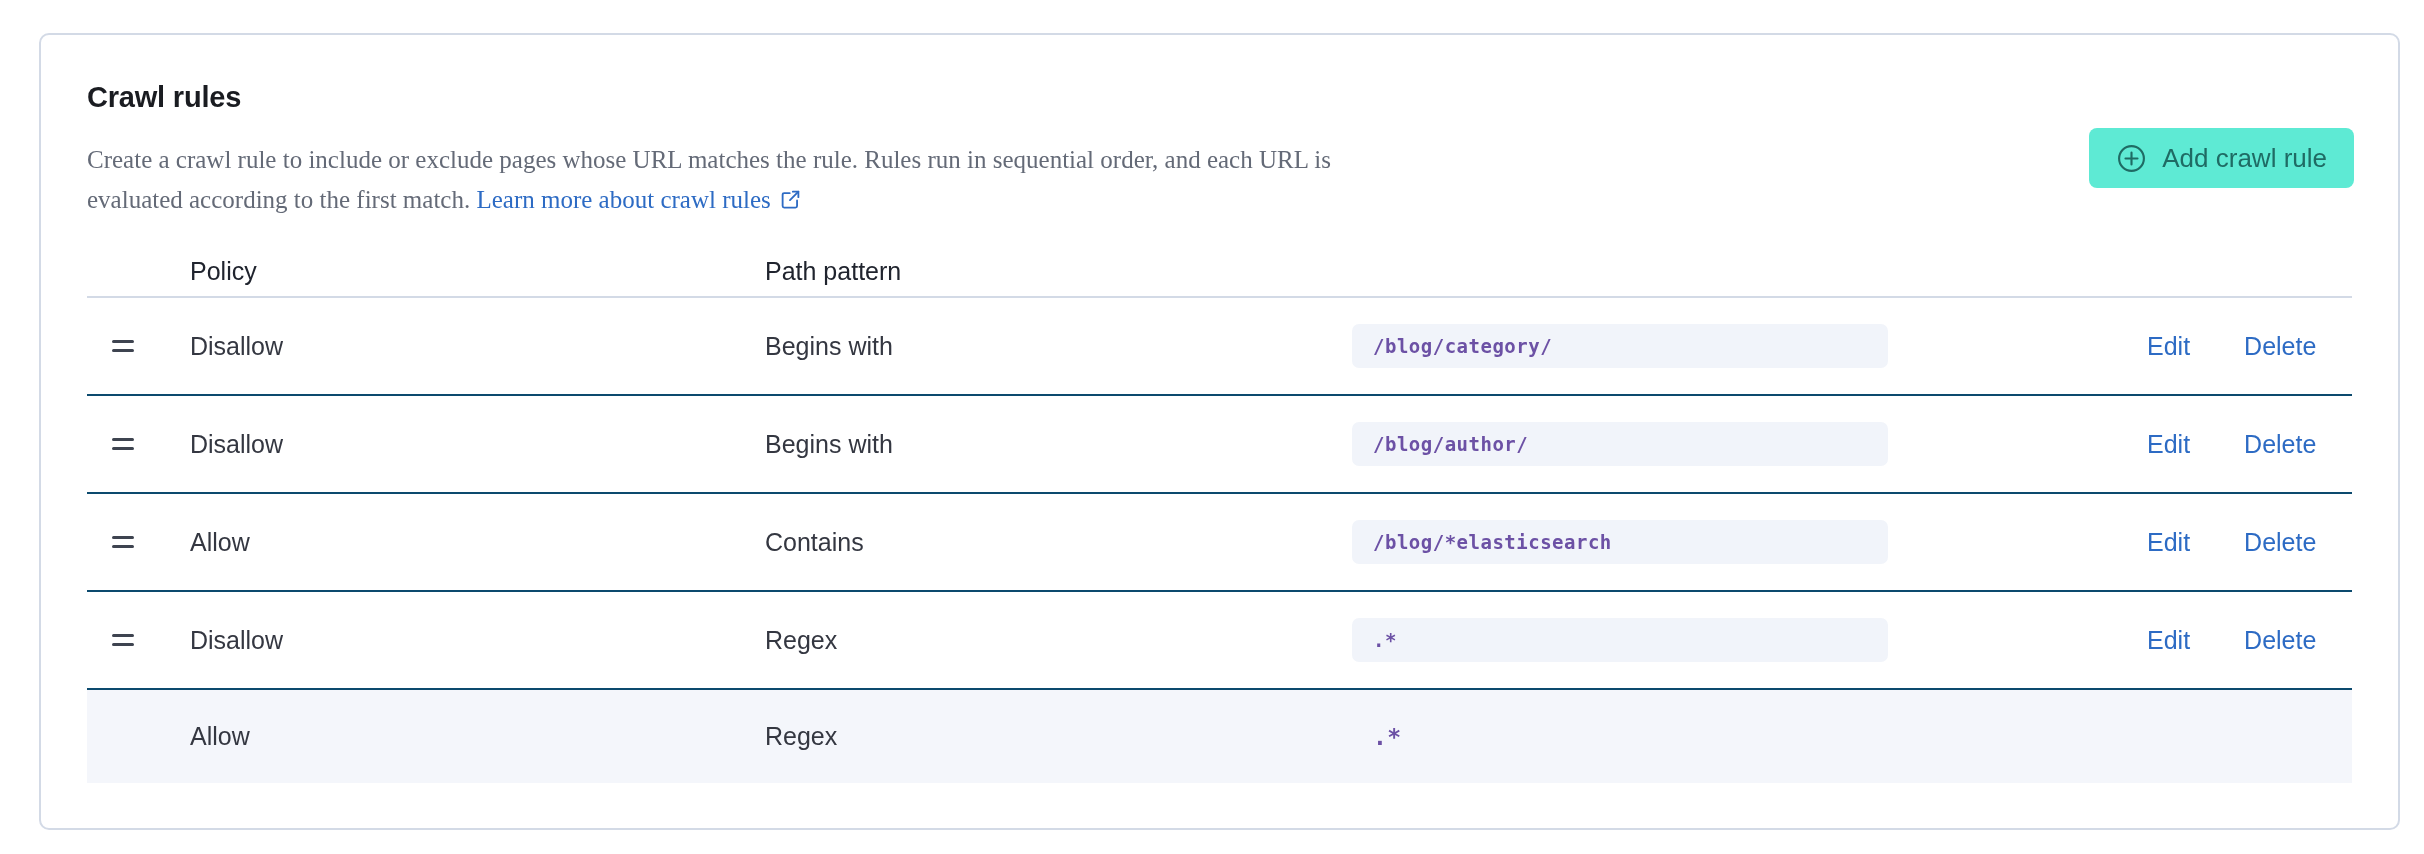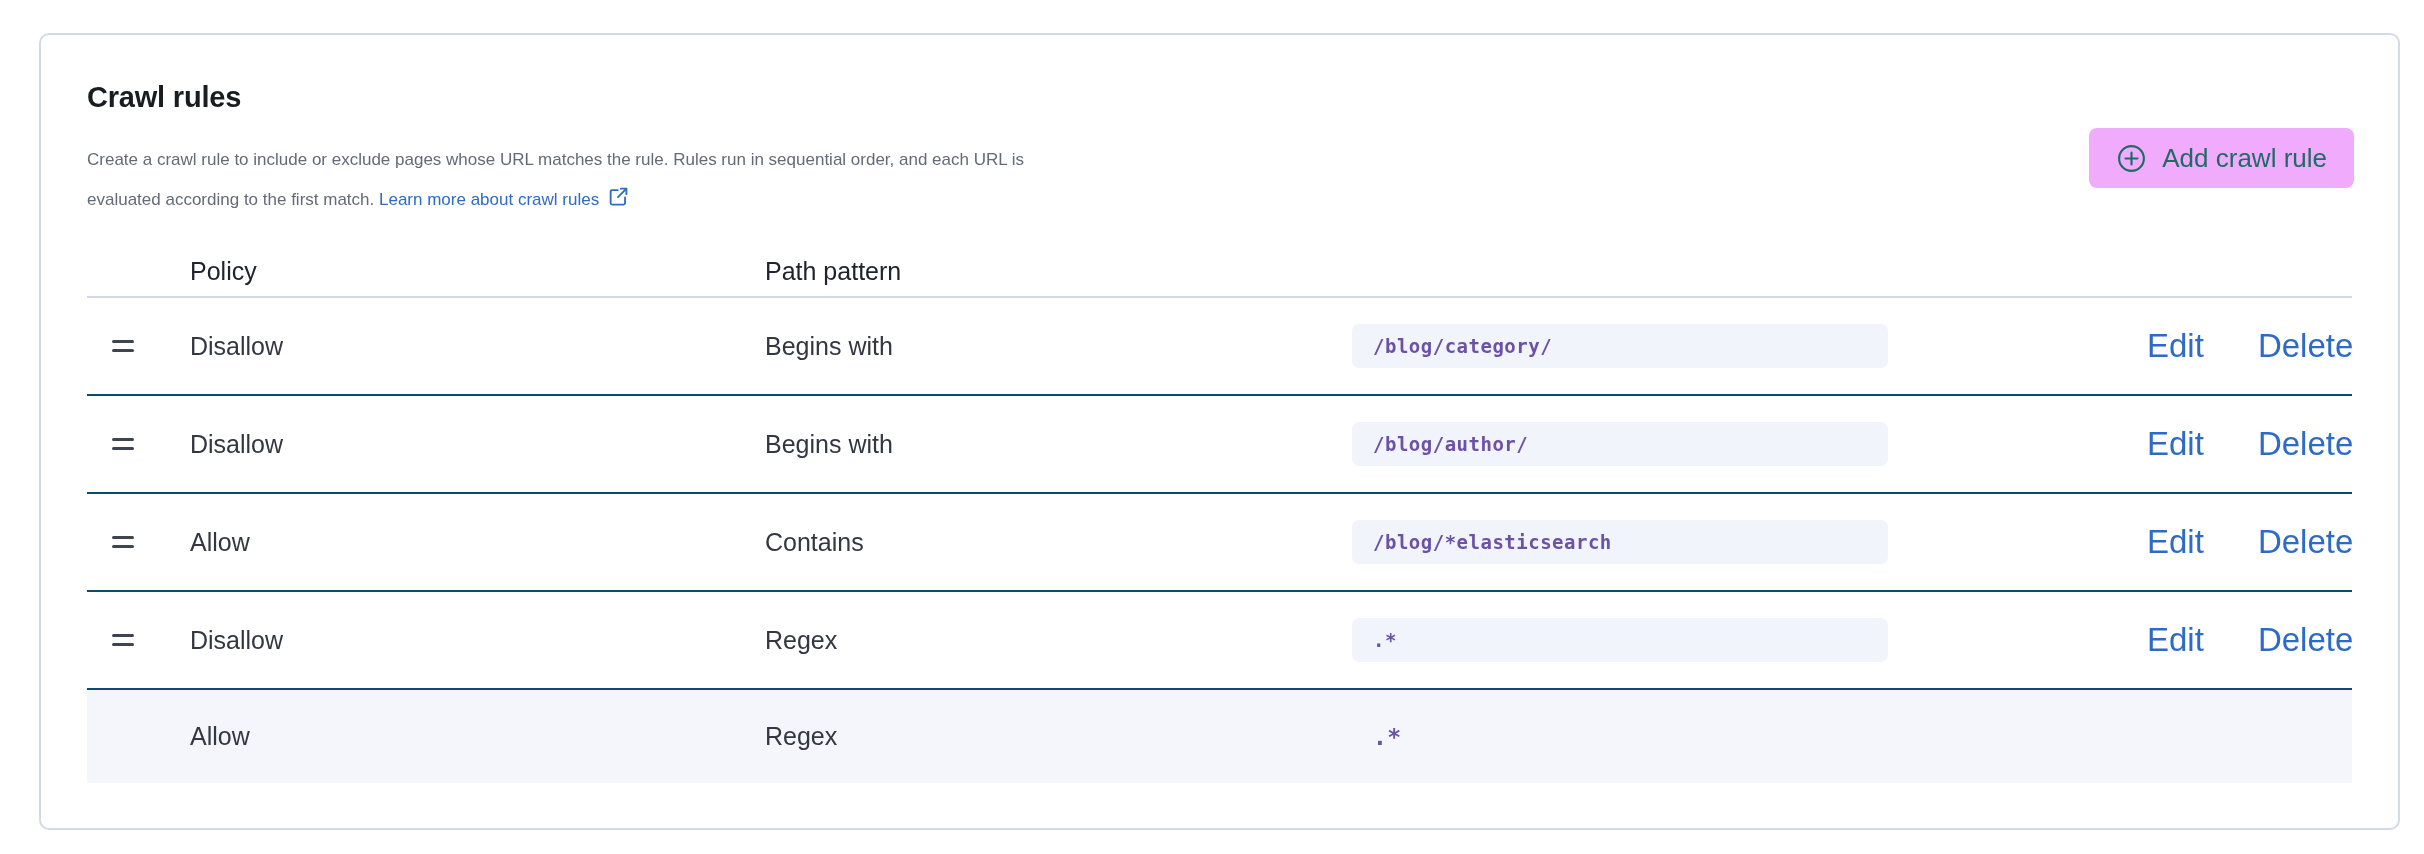--- a/index.html
+++ b/index.html
@@ -8,28 +8,28 @@
 
   .panel {
     position:absolute; left:27px; top:33px; width:2361px; height:797px;
     background:#fff; border:2px solid #d3dae6; border-radius:10px;
     padding:46px 46px 0 46px;
     margin-left:12px;
   }
 
   .page-title { font-size:29px; font-weight:700; color:#1a1c21; letter-spacing:-0.2px; }
 
-  .desc { margin-top:26px; font-size:17px; line-height:40px; color:#646a77; max-width:1800px; }
+  .desc { margin-top:26px; font-size:25px; line-height:40px; color:#646a77; max-width:1800px;font-family:Liberation Serif, serif; }
   .learn-link { color:#2d6bc4; font-weight:500; text-decoration:none; cursor:pointer; white-space:nowrap; }
   .learn-link svg { vertical-align:-2px; margin-left:9px; }
 
   .add-btn {
     position:absolute; top:93px; right:44px; height:60px; padding:0 27px;
     display:flex; align-items:center; gap:15px;
-    background:#f0abfc; color:#1f6b64; border:none; border-radius:8px;
+    background:#5eead4; color:#1f6b64; border:none; border-radius:8px;
     font-family:"Liberation Sans", sans-serif; font-size:26px; font-weight:500;
     cursor:pointer;
   }
 
   .table { margin-top:20px; }
   .t-head, .t-row {
     display:grid; grid-template-columns:103px 575px 587px 795px 1fr;
     align-items:center;
   }
   .t-head {
@@ -50,21 +50,21 @@
     font-family:"DejaVu Sans Mono","Liberation Mono",monospace;
     font-size:19px; font-weight:600; color:#6c51a5; letter-spacing:0.5px;
   }
   .code-plain {
     padding-left:21px;
     font-family:"DejaVu Sans Mono","Liberation Mono",monospace;
     font-size:23px; font-weight:600; color:#6c51a5; letter-spacing:0.5px;
   }
 
   .actions-cell { display:flex; gap:54px; }
-  .action-link { color:#2d6bc4; font-size:33px; text-decoration:none; cursor:pointer; }
+  .action-link { color:#2d6bc4; font-size:25px; text-decoration:none; cursor:pointer; }
 </style>
 </head>
 <body>
 
 <div class="panel">
 
   <h2 class="page-title">Crawl rules</h2>
 
   <p class="desc">
     <span>Create a crawl rule to include or exclude pages whose URL matches the rule. Rules run in sequential order, and each URL is</span><br>

